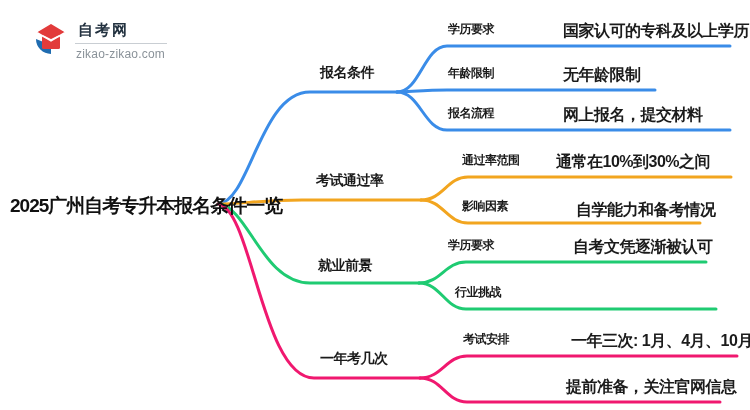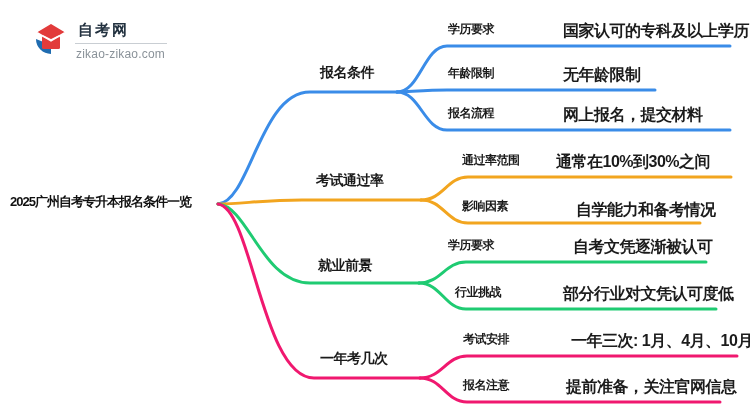--- a/index.html
+++ b/index.html
@@ -7,21 +7,21 @@
     width:750px;height:410px;position:relative;overflow:hidden;
     background:#ffffff;
     font-family:"Liberation Sans","DejaVu Sans",sans-serif;
   }
   .stage{position:absolute;inset:0;width:602px;height:410px;}
   svg.links{position:absolute;left:0;top:0;width:750px;height:410px;}
   svg.links path{fill:none;stroke-width:3;stroke-linecap:round;stroke-linejoin:round;}
 
   .txt{position:absolute;white-space:nowrap;color:#1b1b1b;}
   .root-label{
-    font-size:13px;font-weight:700;letter-spacing:-1px;color:#111;
+    font-size:19px;font-weight:700;letter-spacing:-1px;color:#111;
   }
   .branch-label{font-size:14px;font-weight:600;letter-spacing:-0.5px;}
   .leaf-label{font-size:12px;font-weight:600;letter-spacing:-0.5px;}
   .leaf-value{font-size:16px;font-weight:600;letter-spacing:-0.5px;}
 
   
   .logo{position:absolute;left:30px;top:17px;width:150px;height:46px;}
   .logo-icon{position:absolute;left:0;top:2px;width:40px;height:40px;}
   .logo-name{position:absolute;left:48px;top:4px;font-size:15px;font-weight:700;color:#22313f;letter-spacing:2px;}
   .logo-rule{position:absolute;left:45px;top:26px;width:92px;height:1px;background:#c9ced3;}
@@ -80,21 +80,19 @@
   <div class="txt branch-label" style="left:316px;top:172px;">考试通过率</div>
   <div class="txt leaf-label" style="left:462px;top:152px;">通过率范围</div>
   <div class="txt leaf-value" style="left:556px;top:152px;">通常在10%到30%之间</div>
   <div class="txt leaf-label" style="left:462px;top:198px;">影响因素</div>
   <div class="txt leaf-value" style="left:576px;top:200px;">自学能力和备考情况</div>
 
   <div class="txt branch-label" style="left:318px;top:257px;">就业前景</div>
   <div class="txt leaf-label" style="left:448px;top:237px;">学历要求</div>
   <div class="txt leaf-value" style="left:573px;top:237px;">自考文凭逐渐被认可</div>
   <div class="txt leaf-label" style="left:455px;top:284px;">行业挑战</div>
-  <div class="txt leaf-value" style="left:563px;top:284px;">部分行业对文凭认可度低</div>
 
   <div class="txt branch-label" style="left:320px;top:350px;">一年考几次</div>
   <div class="txt leaf-label" style="left:463px;top:331px;">考试安排</div>
   <div class="txt leaf-value" style="left:571px;top:331px;">一年三次: 1月、4月、10月</div>
-  <div class="txt leaf-label" style="left:463px;top:377px;">报名注意</div>
   <div class="txt leaf-value" style="left:566px;top:377px;">提前准备，关注官网信息</div>
 
 </div>
 
 </body></html>

